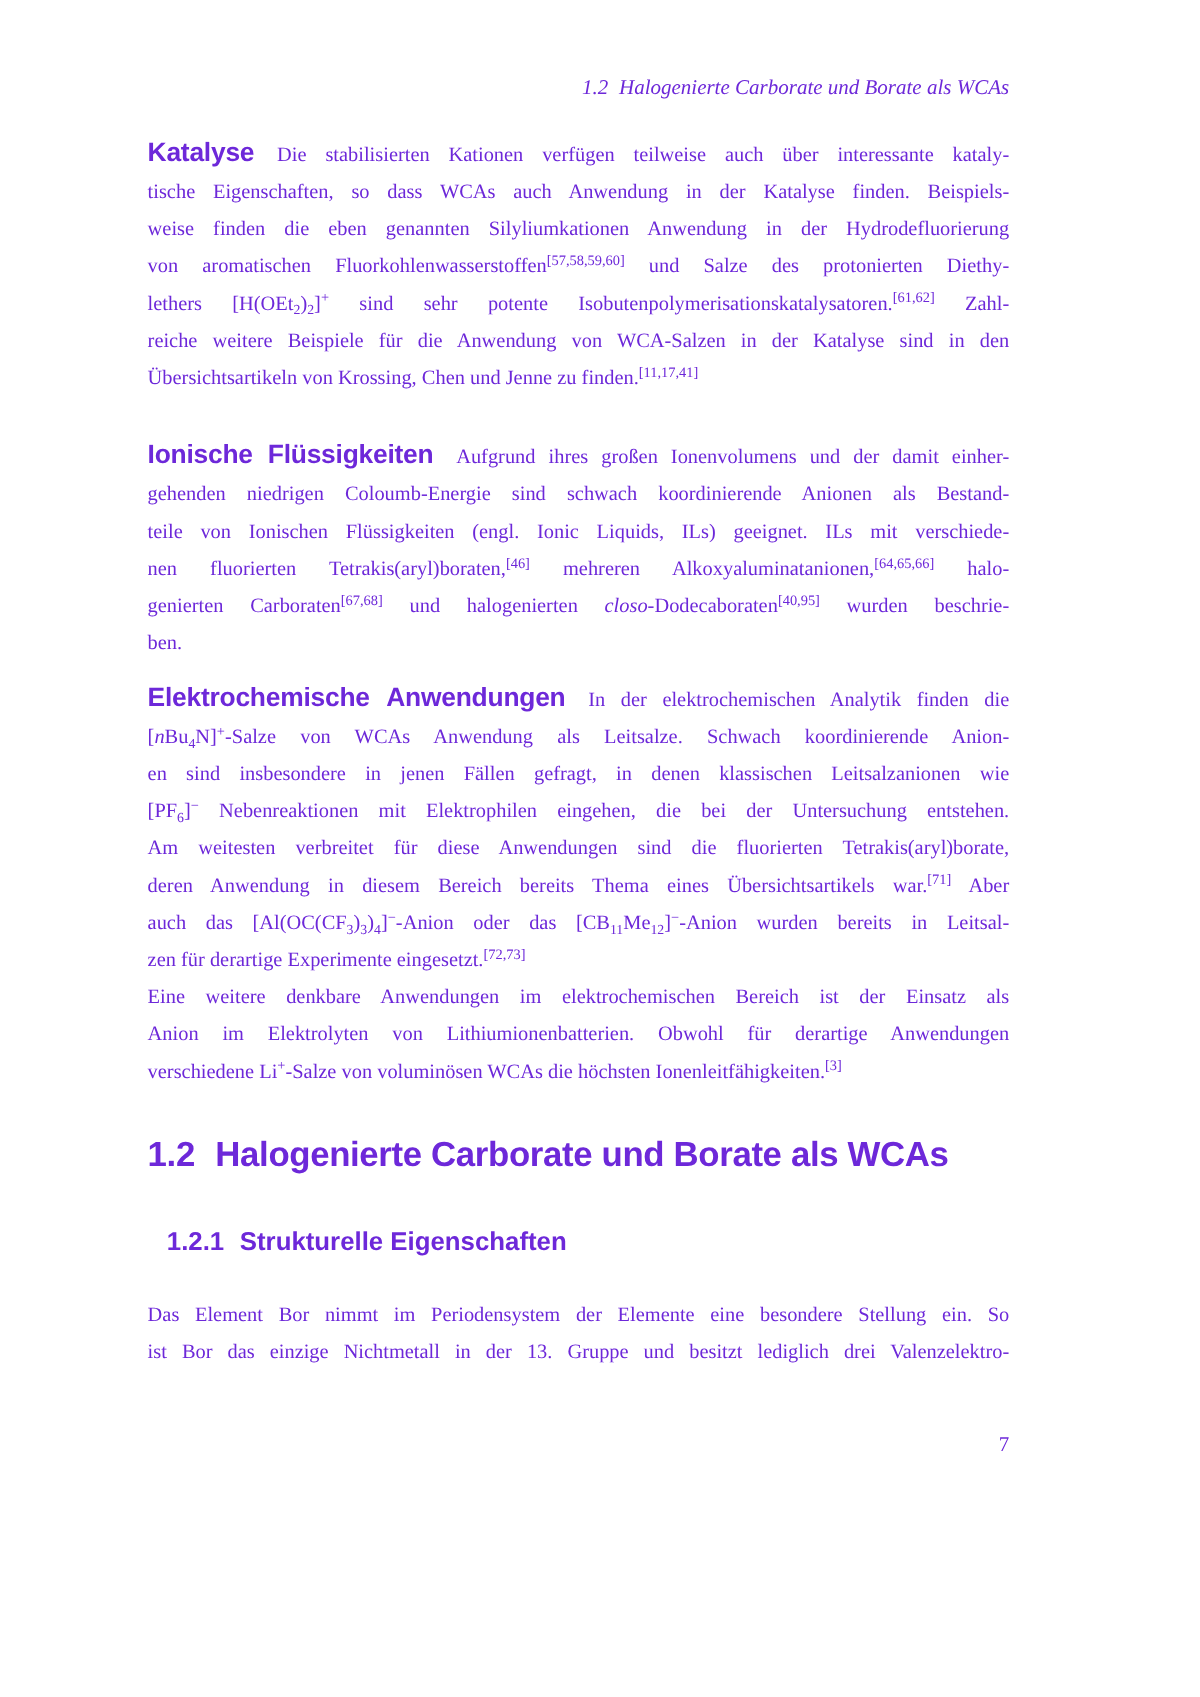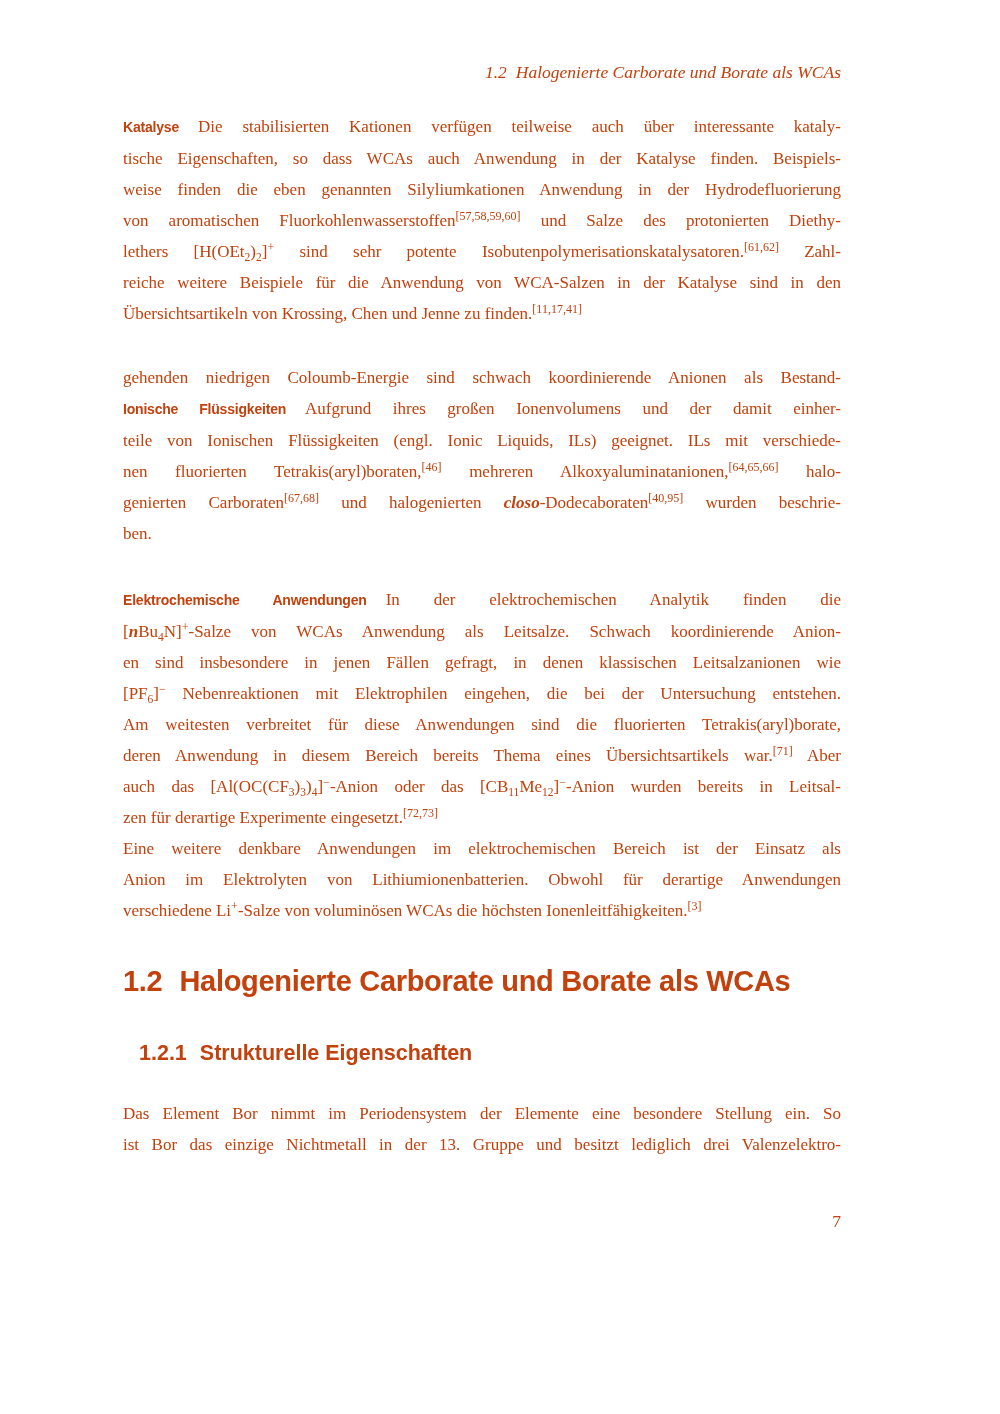--- a/index.html
+++ b/index.html
@@ -1,58 +1,58 @@
 <!DOCTYPE html>
 <html><head>
 <meta charset="utf-8">
 <style>
   html, body { margin: 0; padding: 0; background: #ffffff; }
   .page {
     position: relative;
     width: 1000px;
     height: 1414px;
     background: #ffffff;
-    color: #c2410c;
+    color: #6d28d9;
     font-family: "Liberation Serif", serif;
     overflow: hidden;
   }
   .content {
     margin-left: 123px;
     width: 718px;
     padding-top: 60px;
   }
   .running-header {
     text-align: right;
     font-style: italic;
     font-size: 17.5px;
     line-height: 24px;
   }
   .running-header .rh-num { margin-right: 9px; }
 
   .para { font-size: 17px; }
   .para-katalyse { margin-top: 27px; }
   .para-il { margin-top: 33px; }
-  .para-ea { margin-top: 35px; }
+  .para-ea { margin-top: 14px; }
   .para-intro { margin-top: 31px; }
 
   .line {
     line-height: 31px;
     text-align: justify;
     text-align-last: justify;
   }
   .line.last { text-align-last: left; }
 
   span.lead {
     font-family: "Liberation Sans", sans-serif;
     font-weight: bold;
-    font-size: 14px;
+    font-size: 22px;
     margin-right: 19px;
     letter-spacing: -0.2px;
   }
-  span.i { font-style: italic; font-weight: bold; }
+  span.i { font-style: italic; }
   span.sup { font-size: 12px; vertical-align: 6px; line-height: 0; }
   span.sub { font-size: 11.5px; vertical-align: -4px; line-height: 0; }
 
   h1.section {
     font-family: "Liberation Sans", sans-serif;
     font-weight: bold;
     font-size: 29px;
     line-height: 40px;
     margin: 35px 0 0 0;
     letter-spacing: -0.3px;
@@ -89,22 +89,22 @@
         <div class="line"><span class="lead">Katalyse</span><span>Die stabilisierten Kationen verfügen teilweise auch über interessante kataly-</span></div>
         <div class="line"><span>tische Eigenschaften, so dass WCAs auch Anwendung in der Katalyse finden. Beispiels-</span></div>
         <div class="line"><span>weise finden die eben genannten Silyliumkationen Anwendung in der Hydrodefluorierung</span></div>
         <div class="line"><span>von aromatischen Fluorkohlenwasserstoffen</span><span class="sup">[57,58,59,60]</span><span> und Salze des protonierten Diethy-</span></div>
         <div class="line"><span>lethers [H(OEt</span><span class="sub">2</span><span>)</span><span class="sub">2</span><span>]</span><span class="sup">+</span><span> sind sehr potente Isobutenpolymerisationskatalysatoren.</span><span class="sup">[61,62]</span><span> Zahl-</span></div>
         <div class="line"><span>reiche weitere Beispiele für die Anwendung von WCA-Salzen in der Katalyse sind in den</span></div>
         <div class="line last"><span>Übersichtsartikeln von Krossing, Chen und Jenne zu finden.</span><span class="sup">[11,17,41]</span></div>
       </section>
 
     <section class="para para-il">
+        <div class="line"><span class="lead">Ionische Flüssigkeiten</span><span>Aufgrund ihres großen Ionenvolumens und der damit einher-</span></div>
         <div class="line"><span>gehenden niedrigen Coloumb-Energie sind schwach koordinierende Anionen als Bestand-</span></div>
-        <div class="line"><span class="lead">Ionische Flüssigkeiten</span><span>Aufgrund ihres großen Ionenvolumens und der damit einher-</span></div>
         <div class="line"><span>teile von Ionischen Flüssigkeiten (engl. Ionic Liquids, ILs) geeignet. ILs mit verschiede-</span></div>
         <div class="line"><span>nen fluorierten Tetrakis(aryl)boraten,</span><span class="sup">[46]</span><span> mehreren Alkoxyaluminatanionen,</span><span class="sup">[64,65,66]</span><span> halo-</span></div>
         <div class="line"><span>genierten Carboraten</span><span class="sup">[67,68]</span><span> und halogenierten </span><span class="i">closo</span><span>-Dodecaboraten</span><span class="sup">[40,95]</span><span> wurden beschrie-</span></div>
         <div class="line last"><span>ben.</span></div>
       </section>
 
     <section class="para para-ea">
         <div class="line"><span class="lead">Elektrochemische Anwendungen</span><span>In der elektrochemischen Analytik finden die</span></div>
         <div class="line"><span>[</span><span class="i">n</span><span>Bu</span><span class="sub">4</span><span>N]</span><span class="sup">+</span><span>-Salze von WCAs Anwendung als Leitsalze. Schwach koordinierende Anion-</span></div>
         <div class="line"><span>en sind insbesondere in jenen Fällen gefragt, in denen klassischen Leitsalzanionen wie</span></div>

